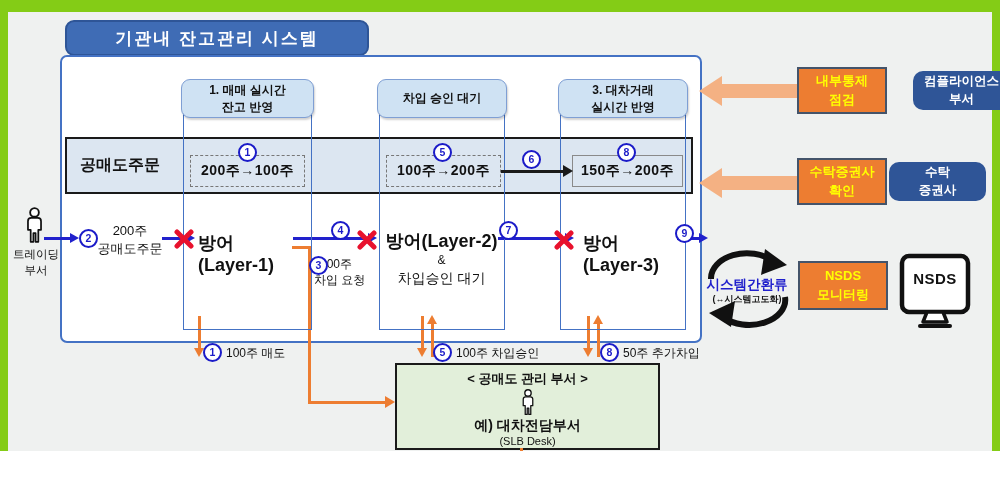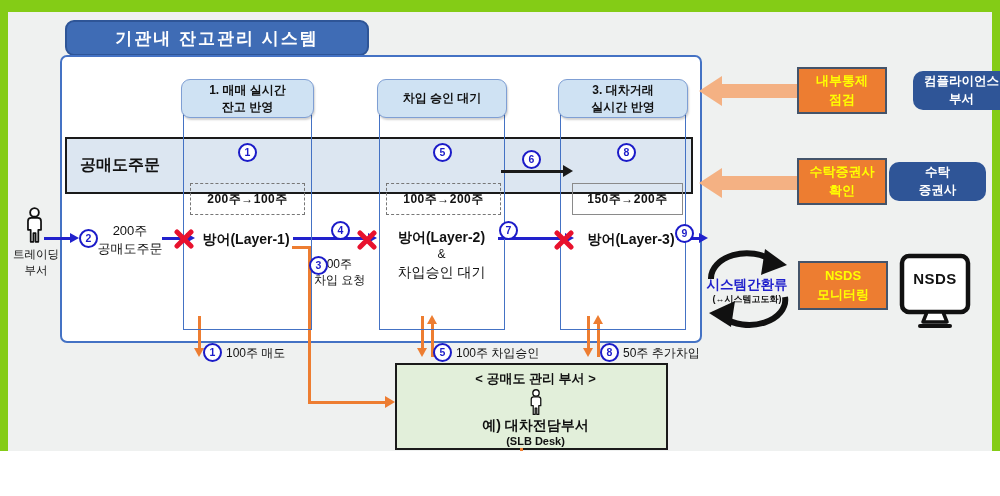--- a/index.html
+++ b/index.html
@@ -9,34 +9,34 @@
   .gray{background:#eff1f0;}
   .title-box{background:#3f6cb5;border:2px solid #2e5597;border-radius:9px;color:#fff;
              font-size:17px;font-weight:bold;letter-spacing:2px;display:flex;align-items:center;justify-content:center;}
   .outer-box{background:#fff;border:2px solid #4472c4;border-radius:7px;}
   .stage-head{background:#cfe2f3;border:1px solid #7f9fd4;border-radius:9px;font-size:12px;font-weight:bold;
               text-align:center;line-height:1.35;display:flex;flex-direction:column;justify-content:center;
               box-shadow:1px 2px 2px rgba(0,0,0,0.18);}
   .stage-col{border:1.5px solid #4472c4;background:transparent;}
   .band{background:#dce6f1;border:2.5px solid #1a1a1a;}
   .band-label{font-size:16px;font-weight:bold;display:flex;align-items:center;justify-content:center;}
-  .cell{font-size:12px;font-weight:bold;display:flex;align-items:center;justify-content:center;letter-spacing:0.5px;margin-top:28px;}
+  .cell{font-size:14px;font-weight:bold;display:flex;align-items:center;justify-content:center;letter-spacing:0.5px;}
   .cell-dashed{border:1.2px dashed #777;}
   .cell-solid{border:1px solid #8a8a8a;}
   .badge{width:15px;height:15px;border:2px solid #1b1bc8;border-radius:50%;background:#fff;color:#1b1bc8;
          font-size:10.5px;font-weight:bold;display:flex;align-items:center;justify-content:center;line-height:1;z-index:6;}
   .bl{height:3px;background:#2121cc;z-index:3;}
   .ahr-b{width:0;height:0;border-top:5.5px solid transparent;border-bottom:5.5px solid transparent;border-left:9px solid #2121cc;z-index:3;}
   .ol{background:#ed7d31;z-index:2;}
   .ahd-o{width:0;height:0;border-left:5.5px solid transparent;border-right:5.5px solid transparent;border-top:9px solid #ed7d31;}
   .ahu-o{width:0;height:0;border-left:5.5px solid transparent;border-right:5.5px solid transparent;border-bottom:9px solid #ed7d31;}
   .ahr-o{width:0;height:0;border-top:6px solid transparent;border-bottom:6px solid transparent;border-left:10px solid #ed7d31;}
   .blk-line{height:2.5px;background:#1a1a1a;}
   .ahr-k{width:0;height:0;border-top:6px solid transparent;border-bottom:6px solid transparent;border-left:10px solid #1a1a1a;}
-  .flow-lbl{font-size:14px;font-weight:bold;text-align:center;}
+  .flow-lbl{font-size:18px;font-weight:bold;}
   .small-lbl{font-size:12px;line-height:1.35;}
   .peach-shaft{background:#f4b183;}
   .peach-head{width:0;height:0;border-top:15px solid transparent;border-bottom:15px solid transparent;border-right:23px solid #f4b183;}
   .obox{background:#ed7d31;border:2px solid #44546a;color:#ffff00;font-weight:bold;font-size:13px;
         display:flex;flex-direction:column;align-items:center;justify-content:center;line-height:1.45;text-align:center;}
   .bbox{background:#2f5597;border-radius:10px;color:#fff;font-weight:bold;font-size:12.5px;
         display:flex;flex-direction:column;align-items:center;justify-content:center;line-height:1.4;text-align:center;}
   .green-box{background:#e2efda;border:2px solid #1a1a1a;display:flex;flex-direction:column;align-items:center;}
   .z5{z-index:5;} .z4{z-index:4;} .z7{z-index:7;}
 </style>
@@ -156,28 +156,28 @@
   <div class="abs ol" style="left:597px;top:324px;width:3px;height:33px;"></div>
   <div class="abs ahu-o" style="left:593px;top:315px;"></div>
 
   <div class="abs badge" style="left:203px;top:343px;">1</div>
   <div class="abs small-lbl" style="left:226px;top:345px;width:90px;">100주 매도</div>
   <div class="abs badge" style="left:433px;top:343px;">5</div>
   <div class="abs small-lbl" style="left:456px;top:345px;width:110px;">100주 차입승인</div>
   <div class="abs badge" style="left:600px;top:343px;">8</div>
   <div class="abs small-lbl" style="left:623px;top:345px;width:110px;">50주 추가차입</div>
 
-  <div class="abs green-box" style="left:395px;top:363px;width:261px;height:83px;padding-left:8px;">
+  <div class="abs green-box" style="left:395px;top:363px;width:261px;height:83px;">
     <div style="font-size:13px;font-weight:bold;margin-top:5px;">&lt; 공매도 관리 부서 &gt;</div>
     <svg width="22" height="27" viewBox="0 0 24 34" style="margin-top:1px;">
       <circle cx="12" cy="5" r="4" fill="#fff" stroke="#111" stroke-width="1.7"></circle>
       <path d="M6,13 Q6,10 9,10 L15,10 Q18,10 18,13 L18,21 L15.5,21 L15.5,32 L13,32 L13,24 L11,24 L11,32 L8.5,32 L8.5,21 L6,21 Z" fill="#fff" stroke="#111" stroke-width="1.6" stroke-linejoin="round"></path>
     </svg>
     <div style="font-size:14px;font-weight:bold;margin-top:1px;">예) 대차전담부서</div>
-    <div style="font-size:11px;font-weight:bold;">(SLB Desk)</div>
+    <div style="font-size:11px;font-weight:normal;">(SLB Desk)</div>
   </div>
 
   <div class="abs ol" style="left:520px;top:448px;width:3px;height:17px;"></div>
   <div class="abs ahd-o" style="left:516px;top:464px;"></div>
   <div class="abs badge" style="left:524px;top:456px;">6</div>
   <div class="abs small-lbl" style="left:547px;top:458px;width:80px;">50주 대여</div>
 
   <div class="abs peach-head" style="left:699px;top:76px;"></div>
   <div class="abs peach-shaft" style="left:721px;top:84px;width:76px;height:14px;"></div>
   <div class="abs obox" style="left:797px;top:67px;width:86px;height:43px;">

